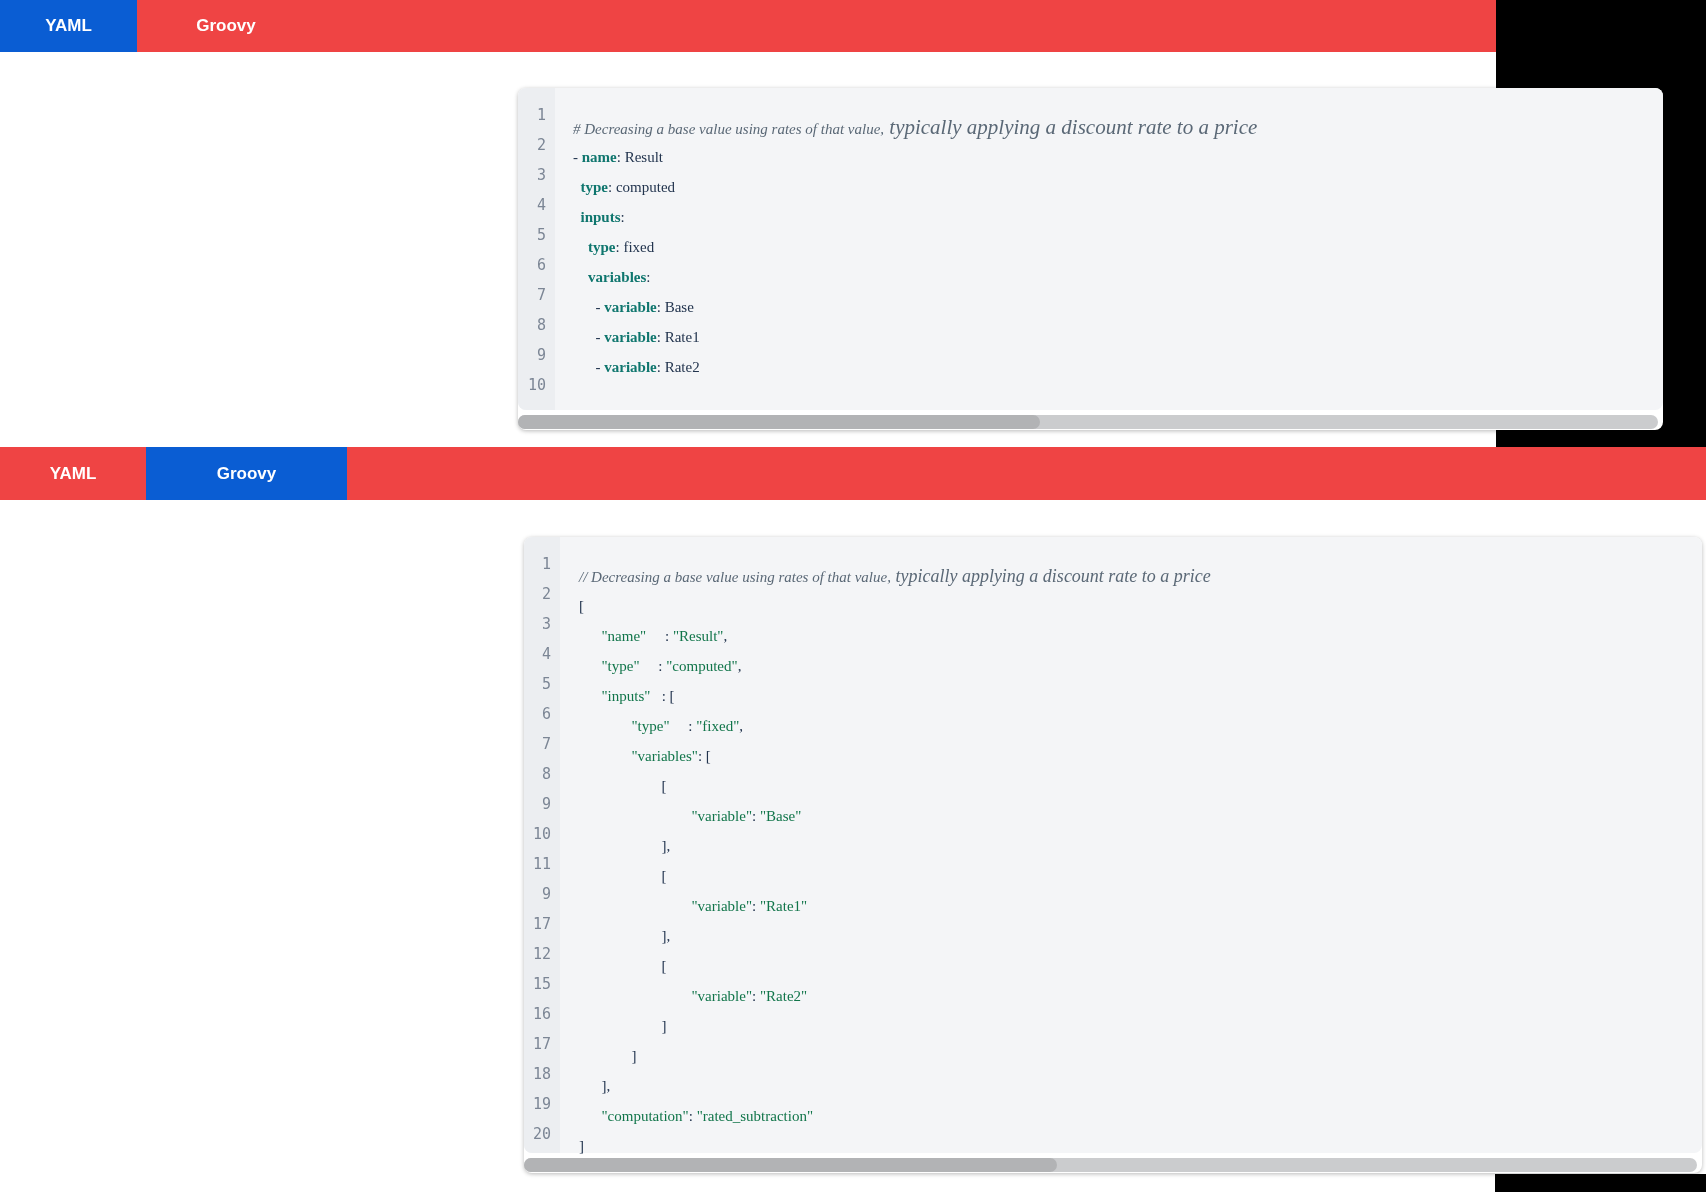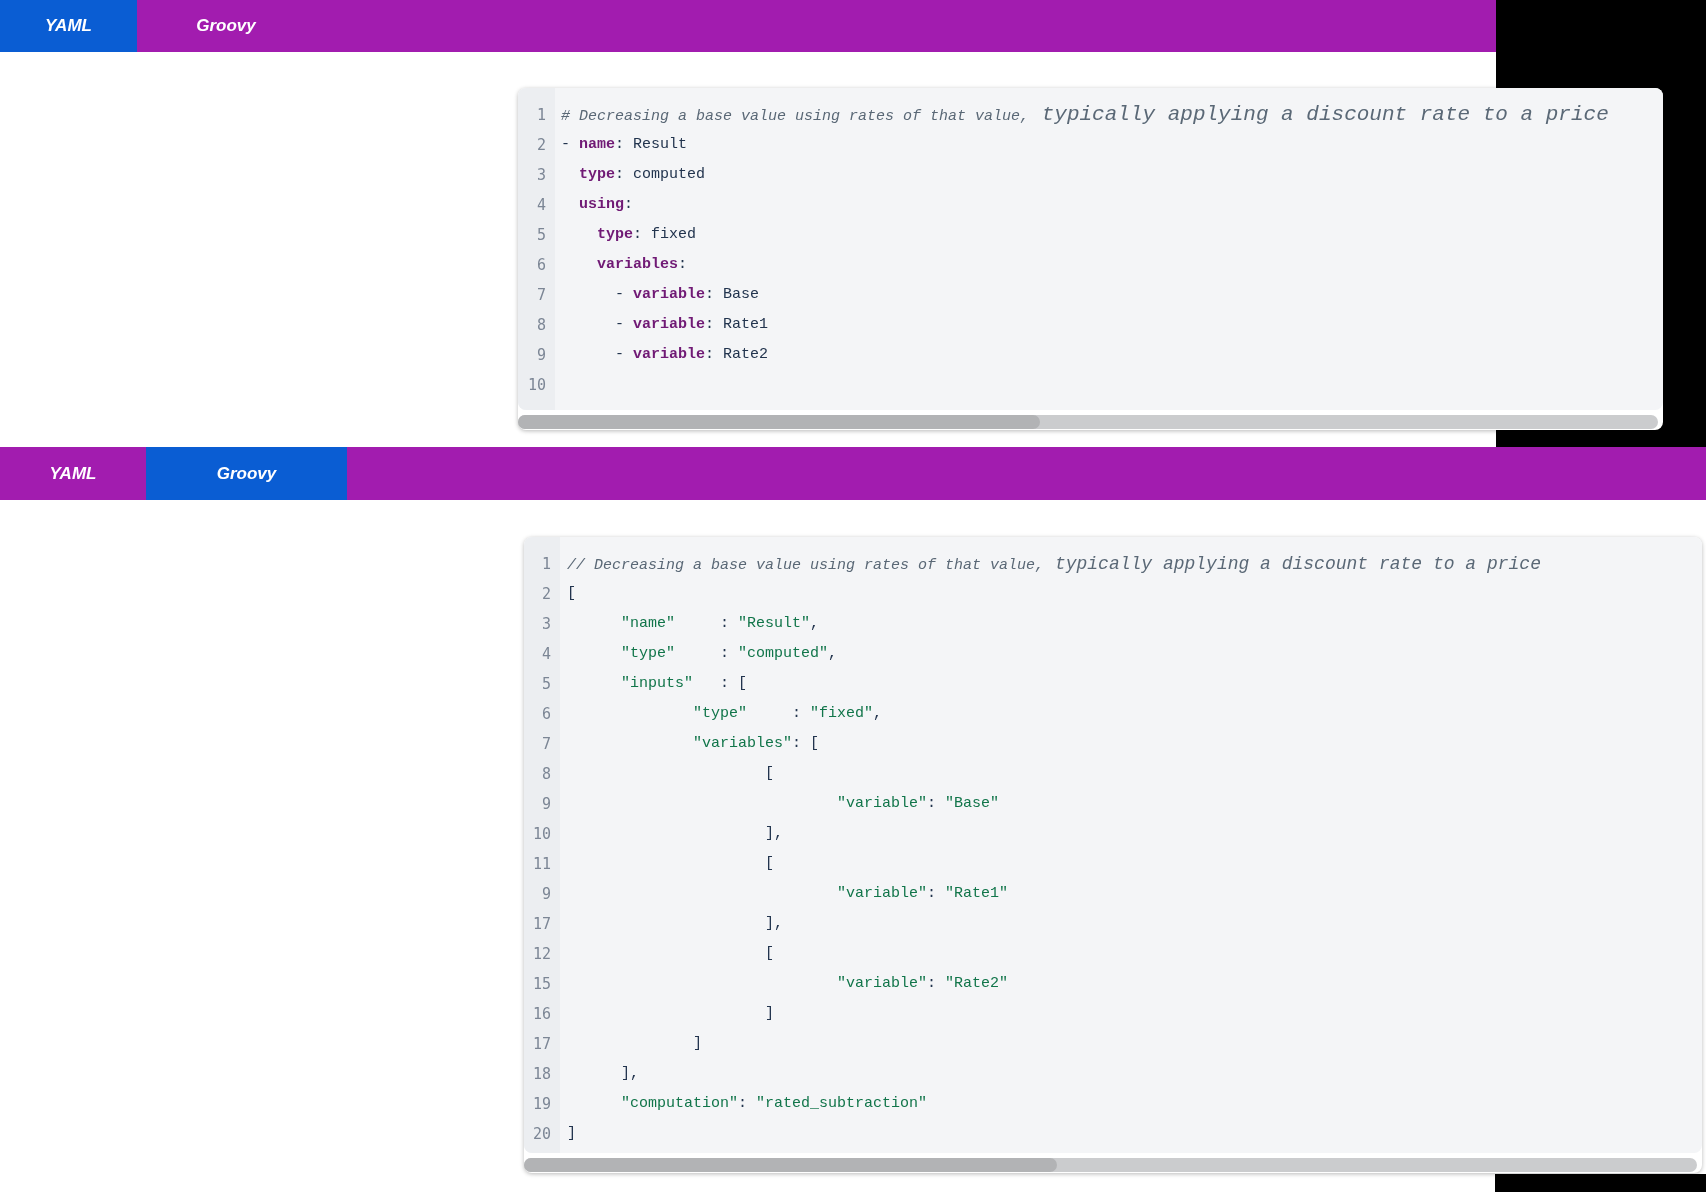--- a/index.html
+++ b/index.html
@@ -5,21 +5,21 @@
   html,body{margin:0;padding:0;}
   body{
     width:1706px;height:1192px;position:relative;background:#ffffff;
     font-family:"DejaVu Sans Mono",monospace;overflow:hidden;
   }
   
   .black-a{position:absolute;left:1496px;top:0;width:210px;height:449px;background:#000;}
   .black-b{position:absolute;left:1495px;top:1174px;width:211px;height:18px;background:#000;}
 
   
-  .bar{position:absolute;background:#a21caf;display:flex;font-family:"Liberation Sans",sans-serif;font-style:italic;}
+  .bar{position:absolute;background:#ef4444;display:flex;font-family:"Liberation Sans",sans-serif;}
   .bar1{left:0;top:0;width:1496px;height:52px;}
   .bar2{left:0;top:447px;width:1706px;height:53px;}
   .tab{display:flex;align-items:center;justify-content:center;color:#fff;
        font-weight:bold;font-size:17px;cursor:pointer;}
   .bar1 .tab-a{width:137px;}
   .bar1 .tab-b{width:178px;}
   .bar2 .tab-a{width:146px;}
   .bar2 .tab-b{width:201px;}
   .tab.active{background:#0a5dd3;}
 
@@ -32,24 +32,24 @@
   .p1 .code{padding:12px 0 10px 0;}
   .p2 .code{padding:12px 0 4px 0;}
   .code::before{content:"";position:absolute;left:0;top:0;bottom:0;background:#eceef1;
                 border-radius:8px 0 0 8px;}
   .p1 .code::before{width:37px;}
   .p2 .code::before{width:36px;}
   .line{display:flex;height:30px;line-height:30px;font-size:15px;color:#22344e;position:relative;}
   .num{flex:0 0 auto;text-align:right;color:#7c8695;}
   .p1 .num{width:28px;padding-right:9px;}
   .p2 .num{width:27px;padding-right:9px;}
-  .line pre{margin:0;font-family:Liberation Mono, monospace;font-size:inherit;line-height:inherit;white-space:pre;}
+  .line pre{margin:12px;font-family:Liberation Serif, serif;font-size:inherit;line-height:inherit;white-space:pre;}
   .p1 .line pre{padding-left:6px;}
   .p2 .line pre{padding-left:7px;}
-  .k{color:#701a75;font-weight:bold;text-align:center;}
+  .k{color:#0f766e;font-weight:bold;text-align:center;}
   .s{color:#11754a;}
   .c,.ct{color:#5a6876;font-style:italic;}
   .p1 .ct{font-size:21px;}
   .p2 .ct{font-size:18px;}
 
   
   .sb{position:absolute;left:0;height:14px;}
   .p1 .sb{top:327px;width:1140px;}
   .p2 .sb{top:621px;width:1173px;}
   .sb .track{position:absolute;left:0;top:0;right:0;bottom:0;background:#cbccce;border-radius:7px;}
@@ -81,21 +81,21 @@
       <div class="line">
         <span class="num">2</span>
         <pre><span class="t">- </span><span class="k">name</span><span class="t">: Result</span></pre>
       </div>
       <div class="line">
         <span class="num">3</span>
         <pre><span class="t">  </span><span class="k">type</span><span class="t">: computed</span></pre>
       </div>
       <div class="line">
         <span class="num">4</span>
-        <pre><span class="t">  </span><span class="k">using</span><span class="t">:</span></pre>
+        <pre><span class="t">  </span><span class="k">inputs</span><span class="t">:</span></pre>
       </div>
       <div class="line">
         <span class="num">5</span>
         <pre><span class="t">    </span><span class="k">type</span><span class="t">: fixed</span></pre>
       </div>
       <div class="line">
         <span class="num">6</span>
         <pre><span class="t">    </span><span class="k">variables</span><span class="t">:</span></pre>
       </div>
       <div class="line">

